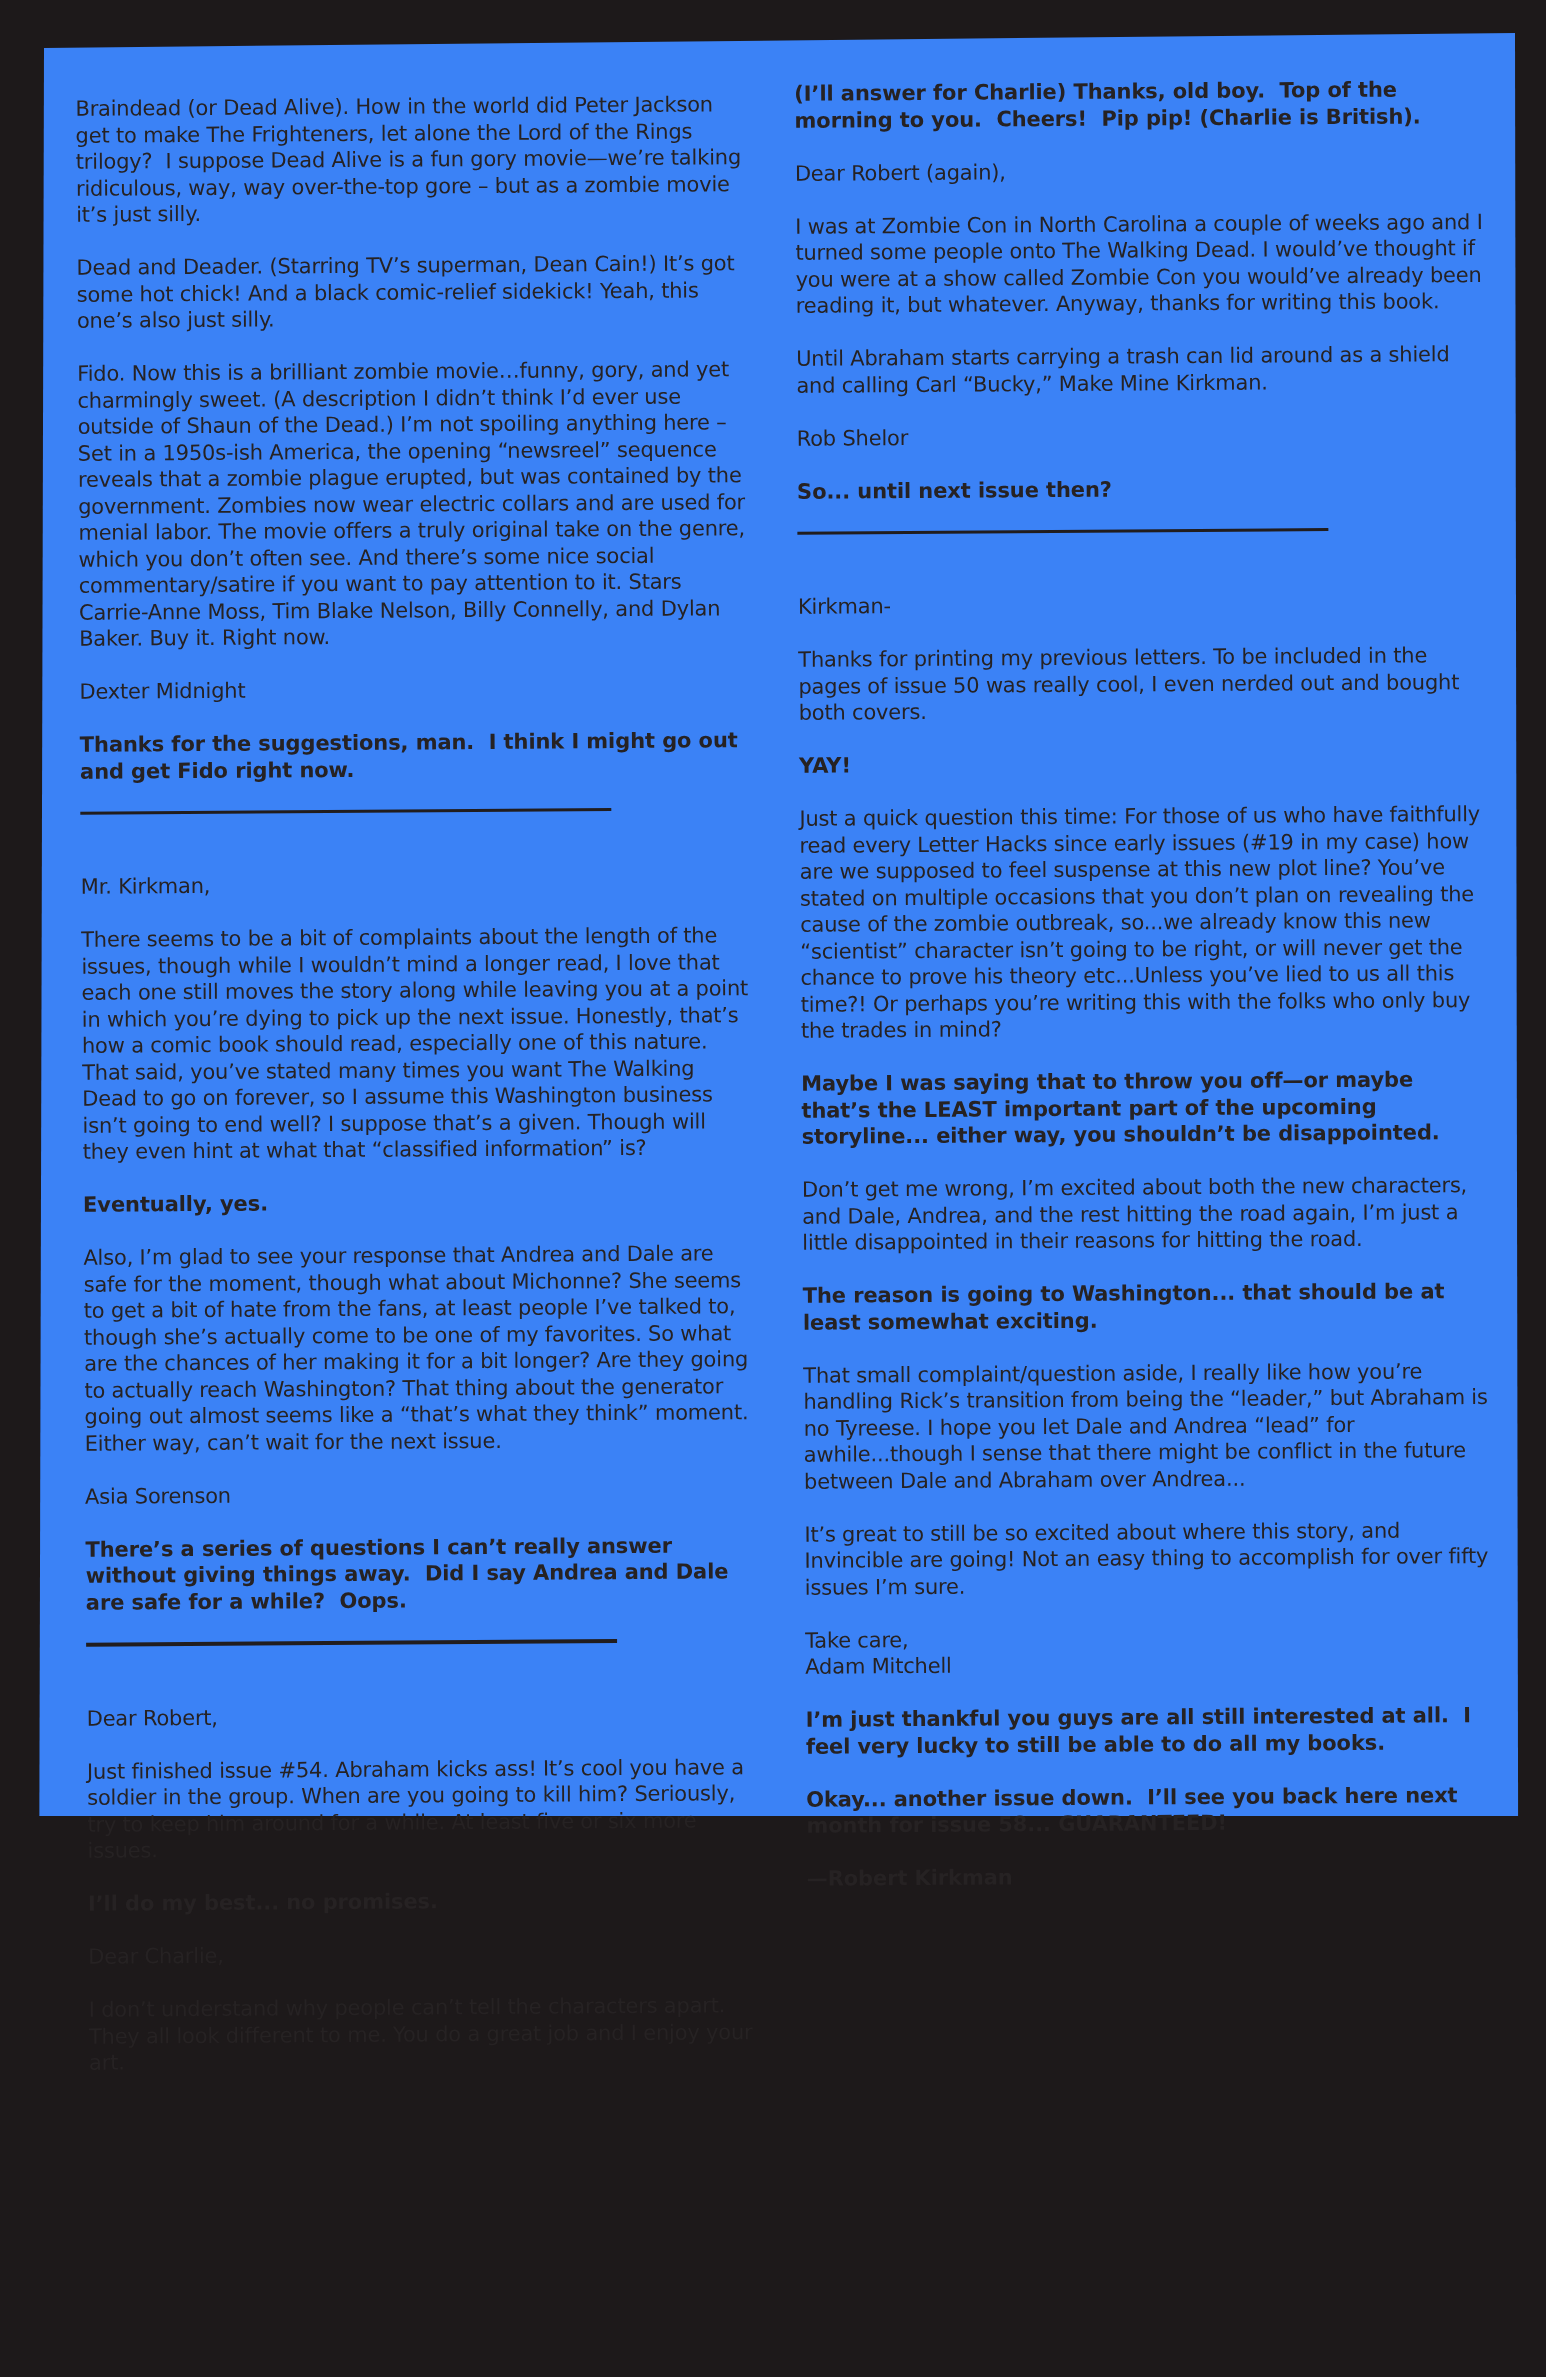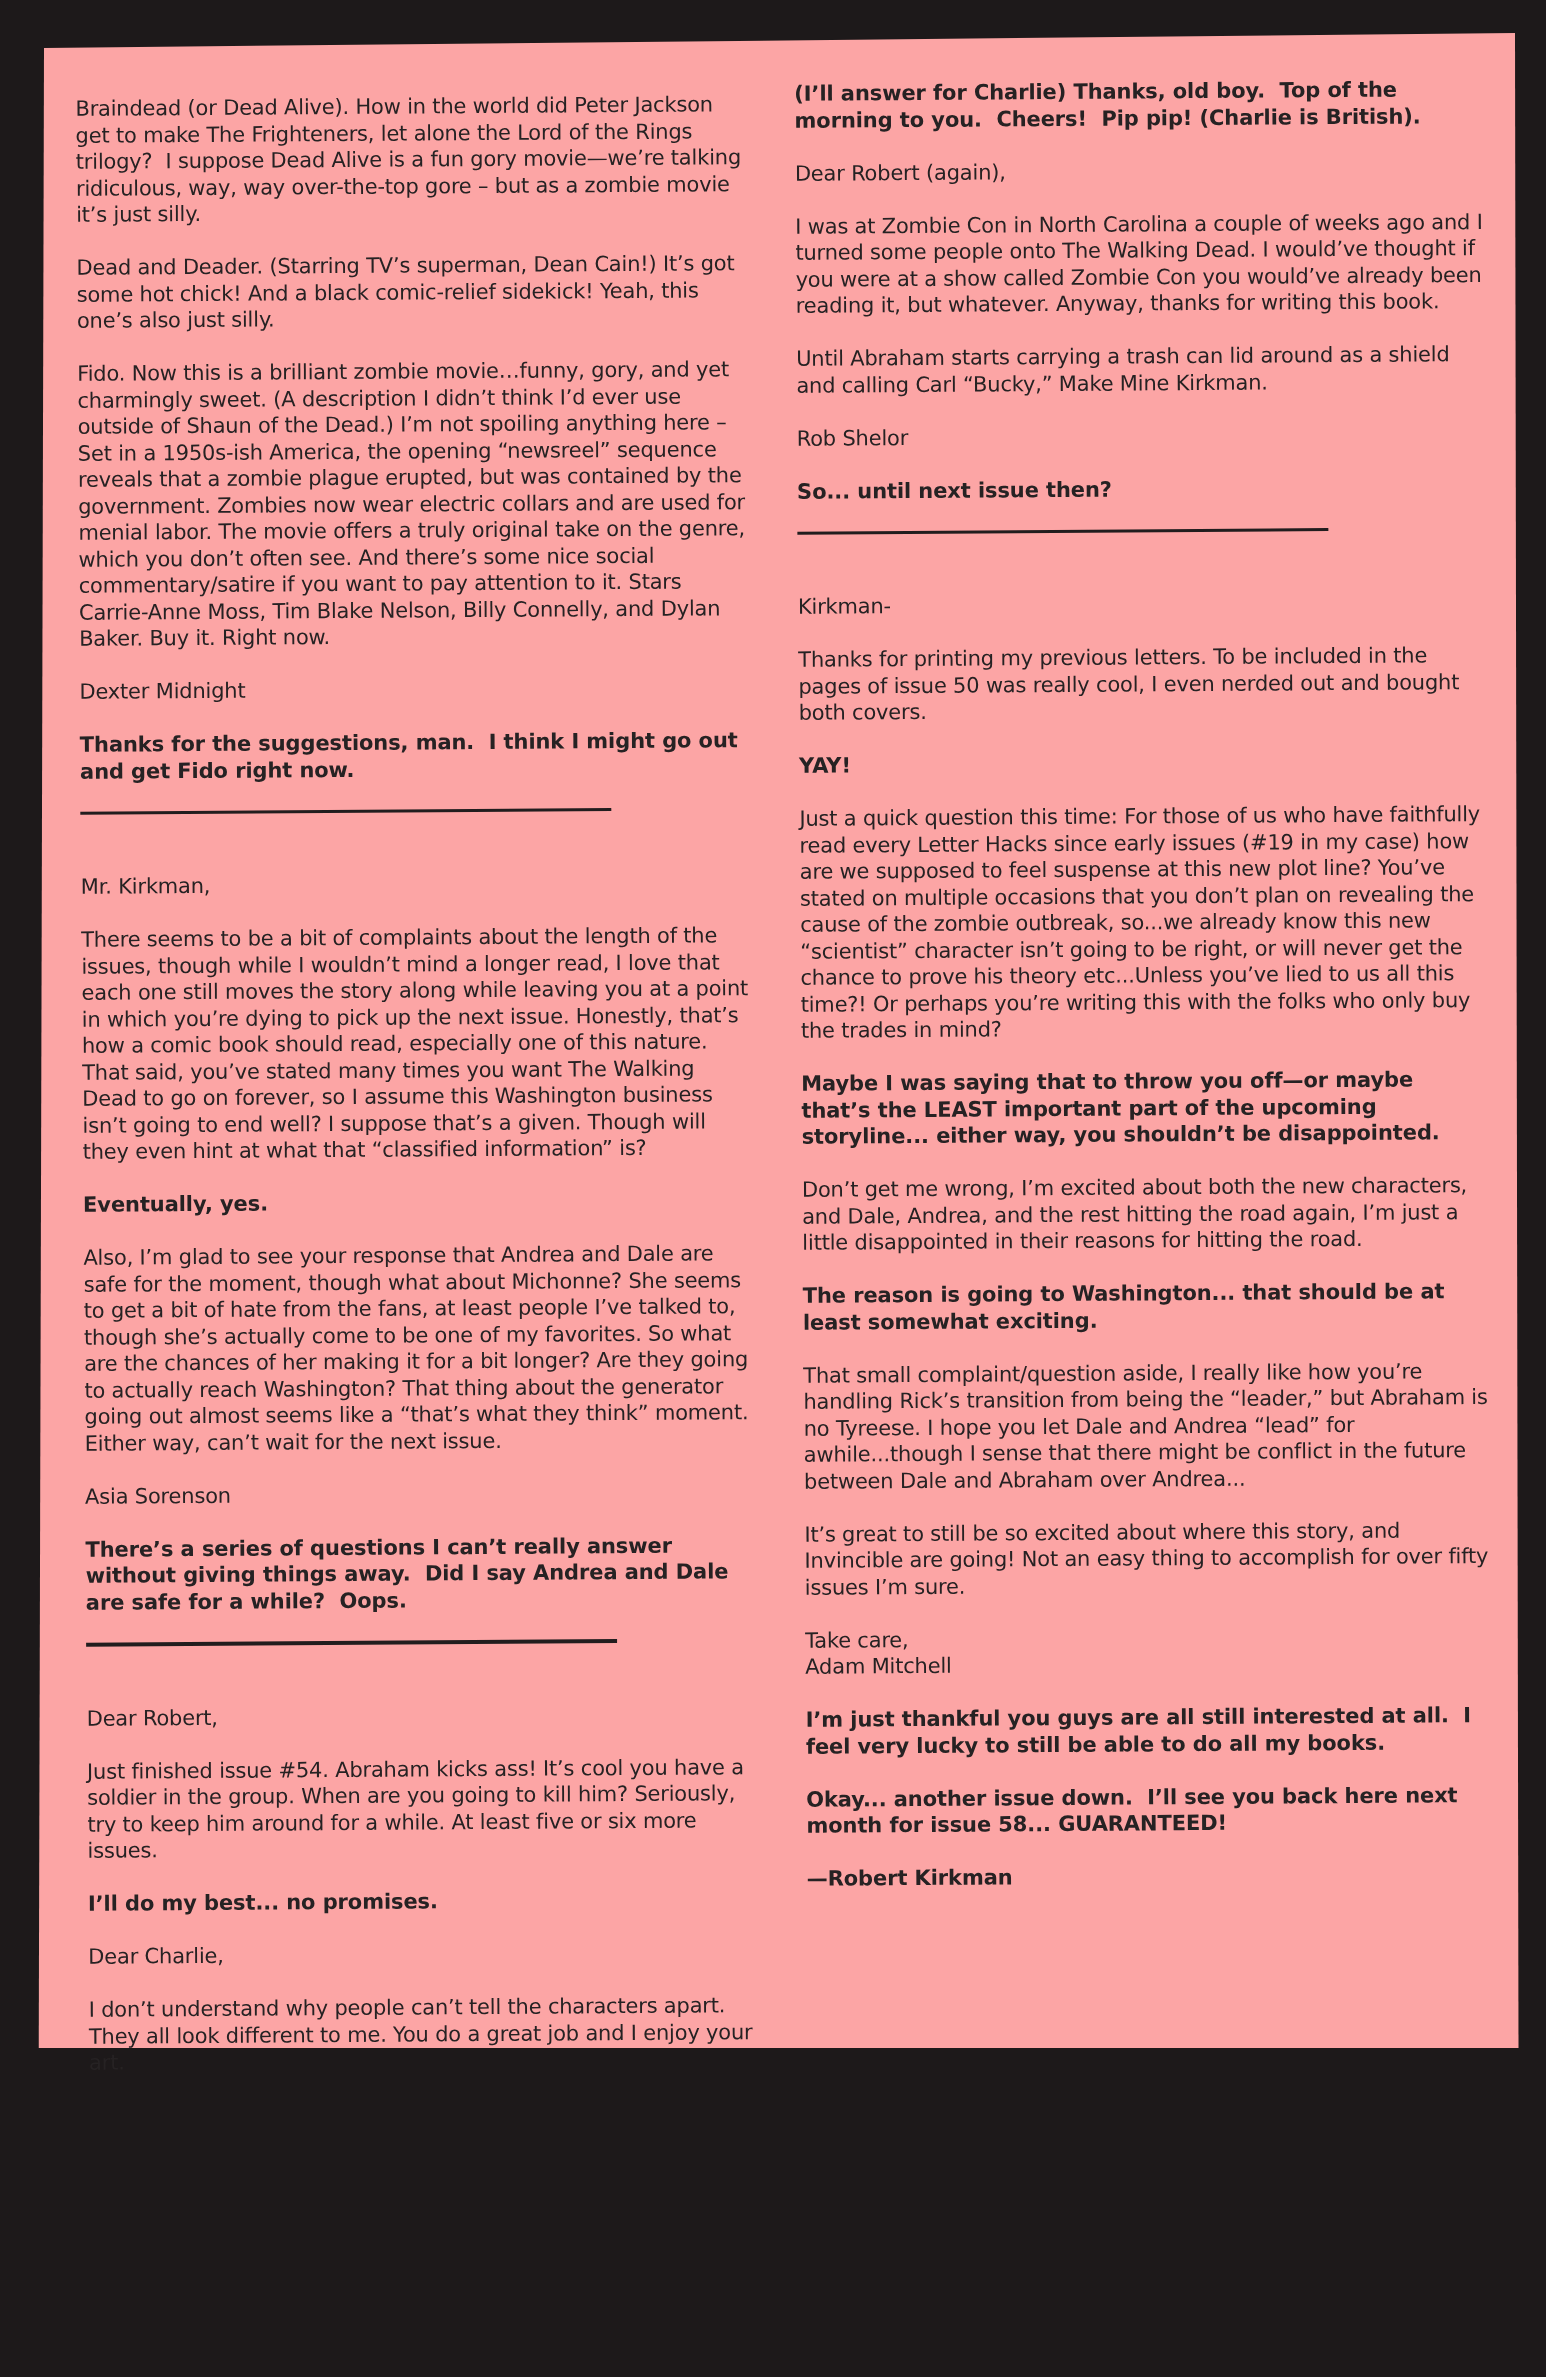--- a/index.html
+++ b/index.html
@@ -1,18 +1,18 @@
 <!DOCTYPE html>
 <html style="font-size:12.4px"><head>
 <meta charset="utf-8">
 <style>
   html,body{margin:0;padding:0;background:#1d191a;}
   .screen{position:relative;width:1547px;height:2377px;background:#1d191a;overflow:hidden;
           font-family:"DejaVu Sans",sans-serif;}
-  .paper{position:absolute;left:0;top:0;width:1547px;height:2048px;background:#fca5a5;
+  .paper{position:absolute;left:0;top:0;width:1547px;height:1816px;background:#3b82f6;
          clip-path:polygon(44px 48px,1515px 33px,1519px 2339px,38px 2327px);}
   .content{position:absolute;left:0;top:0;width:1547px;height:2377px;
            transform:rotate(-0.4deg);transform-origin:47px 54px;}
   .col{position:absolute;color:#262223;}
   .col-left{left:75px;top:96px;width:671px;}
   .col-right{left:794px;top:86px;width:688px;}
   p.para{margin:0 0 26.5px 0;font-size:21px;line-height:26.5px;letter-spacing:-0.2px;
          white-space:pre-wrap;color:#262223;}
   p.bold{font-weight:700;letter-spacing:-0.1px;}
   .divider{width:531px;height:3.9px;background:#211d1e;margin:17px 0 59px 0;}

